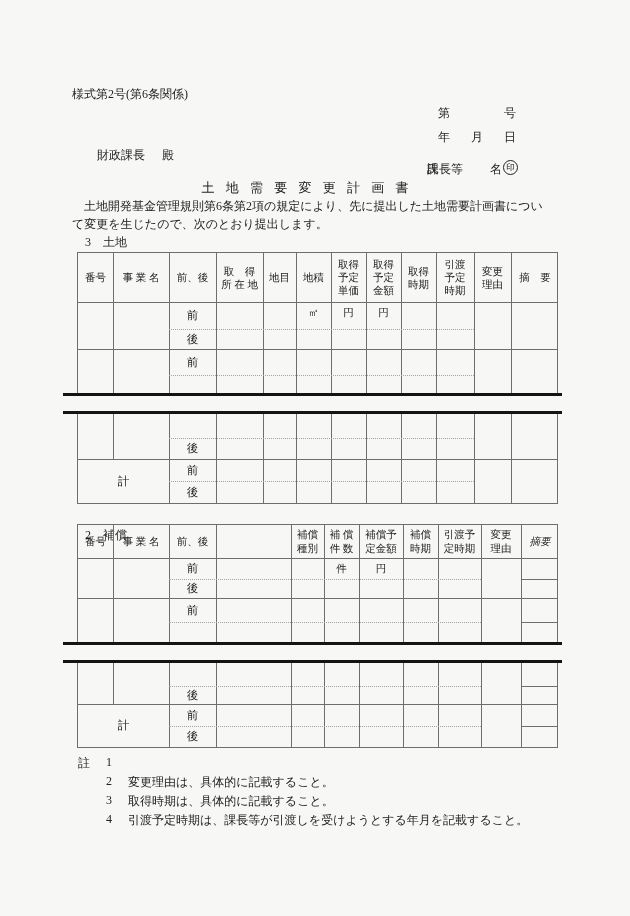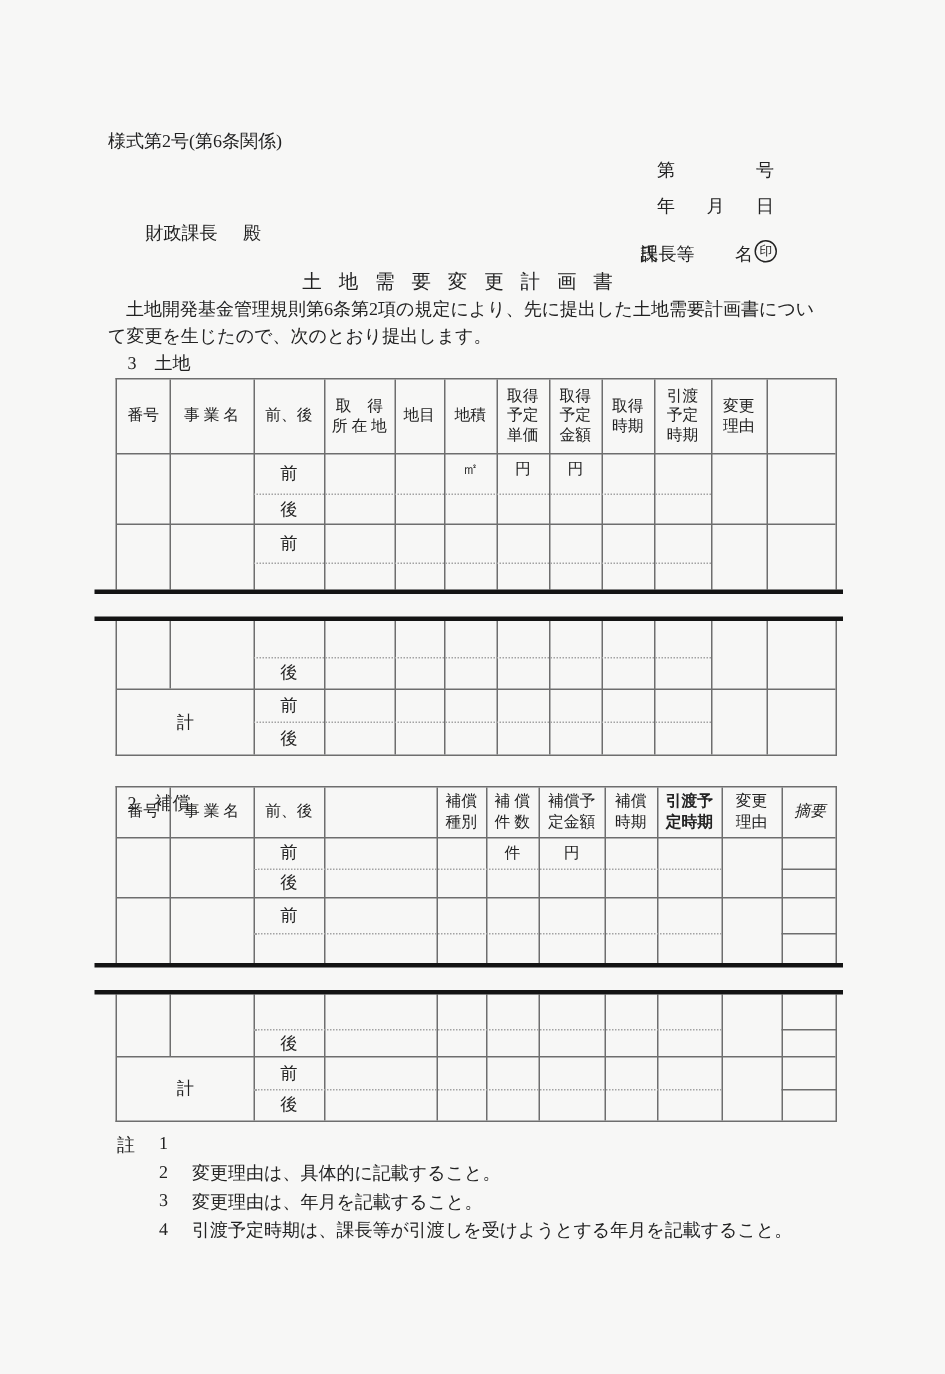--- a/index.html
+++ b/index.html
@@ -98,20 +98,21 @@
     <div class="t hdr" style="left:288px; top:0; width:35px; height:49px;">取得
 予定
 金額</div>
     <div class="t hdr" style="left:323px; top:0; width:35px; height:49px;">取得
 時期</div>
     <div class="t hdr" style="left:358px; top:0; width:38px; height:49px;">引渡
 予定
 時期</div>
     <div class="t hdr" style="left:396px; top:0; width:37px; height:49px;">変更
 理由</div>
+    <div class="t hdr" style="left:433px; top:0; width:48px; height:49px;">摘　要</div>
 
     <div class="t lbl" style="left:91px; top:49px; width:47px; height:27px;">前</div>
     <div class="t lbl" style="left:91px; top:76px; width:47px; height:20px;">後</div>
     <div class="t lbl" style="left:91px; top:96px; width:47px; height:26px;">前</div>
 
     <div class="t unit" style="left:218px; top:49px; width:35px; height:22px;">㎡</div>
     <div class="t unit" style="left:253px; top:49px; width:35px; height:22px;">円</div>
     <div class="t unit" style="left:288px; top:49px; width:35px; height:22px;">円</div>
   </div>
 
@@ -167,21 +168,21 @@
     <div class="t hdr2" style="left:35px; top:0; width:56px; height:33px;">事 業 名</div>
     <div class="t hdr2" style="left:91px; top:0; width:47px; height:33px;">前、後</div>
     <div class="t hdr2" style="left:213px; top:0; width:33px; height:33px;">補償
 種別</div>
     <div class="t hdr2" style="left:246px; top:0; width:35px; height:33px;">補 償
 件 数</div>
     <div class="t hdr2" style="left:281px; top:0; width:44px; height:33px;">補償予
 定金額</div>
     <div class="t hdr2" style="left:325px; top:0; width:35px; height:33px;">補償
 時期</div>
-    <div class="t hdr2" style="left:360px; top:0; width:43px; height:33px;font-weight:bold;">引渡予
+    <div class="t hdr2" style="left:360px; top:0; width:43px; height:33px;">引渡予
 定時期</div>
     <div class="t hdr2" style="left:403px; top:0; width:40px; height:33px;">変更
 理由</div>
     <div class="t hdr2" style="left:443px; top:0; width:38px; height:33px;font-style:italic;">摘要</div>
 
     <div class="t lbl" style="left:91px; top:33px; width:47px; height:21px;">前</div>
     <div class="t lbl" style="left:91px; top:54px; width:47px; height:19px;">後</div>
     <div class="t lbl" style="left:91px; top:73px; width:47px; height:24px;">前</div>
 
     <div class="t unit" style="left:246px; top:35px; width:35px; height:18px;">件</div>
@@ -220,19 +221,19 @@
   <span class="note-num">1</span>
 </div>
 <div class="note-line" style="top:774px;">
   <span class="note-prefix"></span>
   <span class="note-num">2</span>
   <span>変更理由は、具体的に記載すること。</span>
 </div>
 <div class="note-line" style="top:793px;">
   <span class="note-prefix"></span>
   <span class="note-num">3</span>
-  <span>変更理由は、年月を記載すること。</span>
+  <span>取得時期は、具体的に記載すること。</span>
 </div>
 <div class="note-line" style="top:812px;">
   <span class="note-prefix"></span>
   <span class="note-num">4</span>
   <span>引渡予定時期は、課長等が引渡しを受けようとする年月を記載すること。</span>
 </div>
 
 </body></html>

